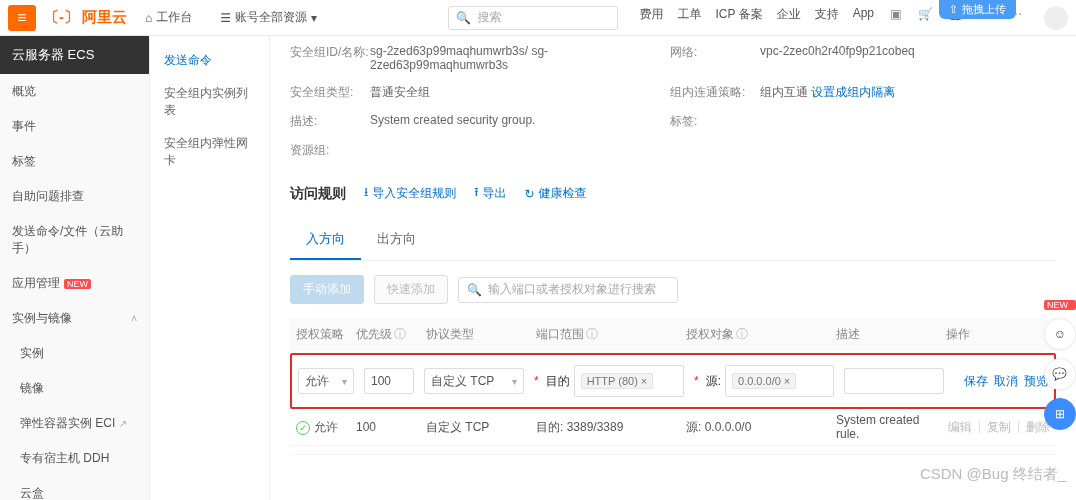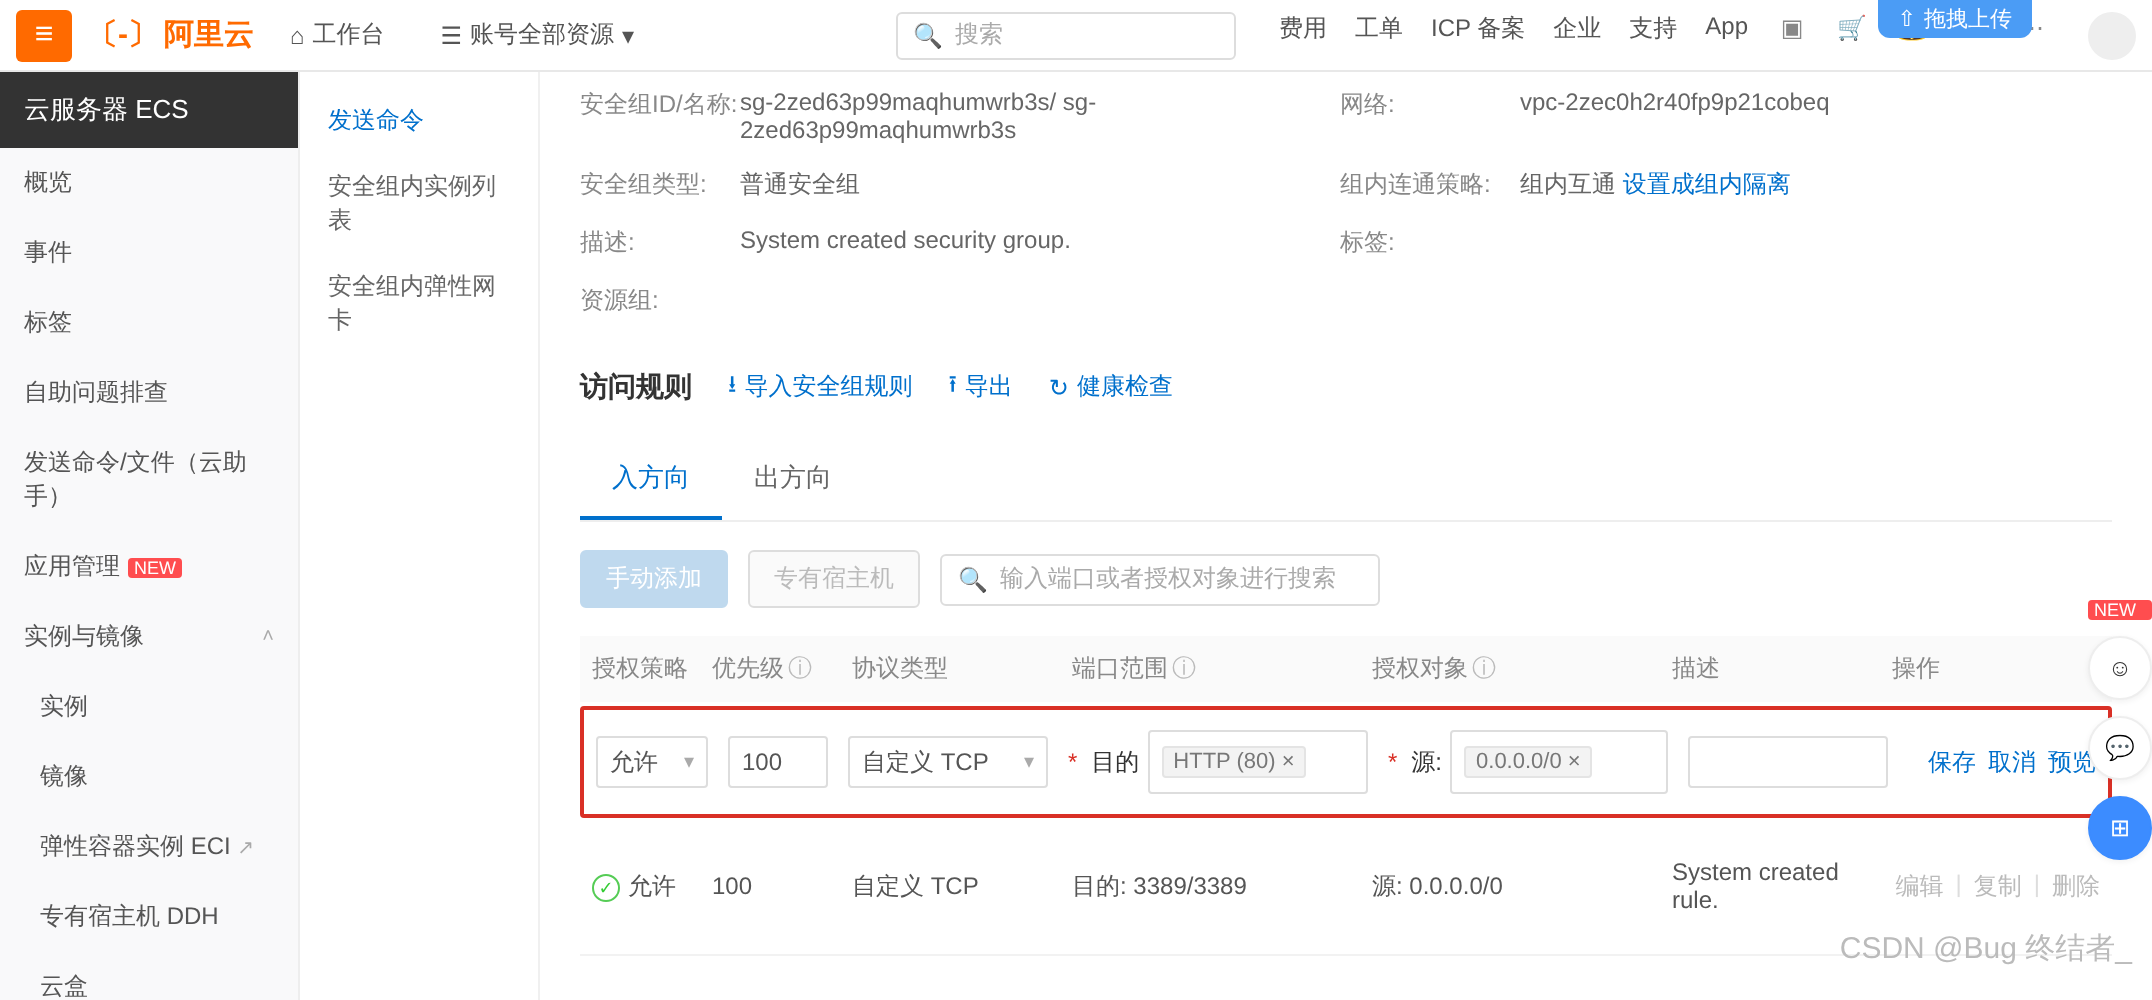--- a/index.html
+++ b/index.html
@@ -43,21 +43,21 @@
 .tbl{width:100%}
 .thead{display:flex;padding:8px 6px;color:#888;font-size:12px;background:#fafafa}
 .col-a{width:60px}.col-b{width:70px}.col-c{width:110px}.col-d{width:150px}.col-e{width:150px}.col-f{width:110px}.col-g{width:80px}
 .qicon{color:#bbb;margin-left:2px}
 .form-row{display:flex;align-items:center;padding:10px 6px;gap:10px;border:2px solid #d93026;border-radius:2px;margin-top:2px}
 .sel{border:1px solid #ddd;border-radius:2px;height:26px;padding:0 6px;display:flex;align-items:center;justify-content:space-between;color:#555;font-size:12px;background:#fff}
 .tag-box{border:1px solid #ddd;border-radius:2px;height:32px;padding:0 6px;display:flex;align-items:center;gap:4px;font-size:11px}
 .chip{background:#f3f3f3;border:1px solid #e4e4e4;border-radius:2px;padding:1px 5px;color:#777;display:flex;align-items:center;gap:3px;font-size:11px}
 .req{color:#d93026;margin-right:3px}
 .row-actions{display:flex;gap:6px;color:#0070cc;font-size:12px;margin-left:auto}
-.data-row{display:flex;align-items:center;padding:20px 6px;border-bottom:1px solid #f2f2f2;font-size:12px;color:#555}
+.data-row{display:flex;align-items:center;padding:4px 6px;border-bottom:1px solid #f2f2f2;font-size:12px;color:#555}
 .ok{color:#3c3;margin-right:4px;display:inline-flex;width:14px;height:14px;border:1px solid #5c5;border-radius:50%;align-items:center;justify-content:center;font-size:9px}
 .row-ops{display:flex;gap:6px;color:#bbb;margin-left:auto}
 .divider{color:#ddd}
 .right-rail{position:absolute;right:0;top:300px;display:flex;flex-direction:column;gap:8px}
 .rail-btn{width:32px;height:32px;border-radius:50%;background:#fff;border:1px solid #eee;display:flex;align-items:center;justify-content:center;box-shadow:0 1px 3px rgba(0,0,0,.06)}
 .rail-btn.blue{background:#3c8cff;border-color:#3c8cff;color:#fff}
 .new-flag{background:#ff4d4f;color:#fff;font-size:9px;padding:0 3px;border-radius:2px}
 .watermark{position:absolute;bottom:16px;right:10px;font-size:15px;color:#bbb}
 </style>
 </head>
@@ -179,21 +179,21 @@
         </div>
     </div>
 
     <div class="tabs">
       <div class="tab active">入方向</div>
       <div class="tab">出方向</div>
     </div>
 
     <div class="toolbar">
       <button class="btn primary">手动添加</button>
-      <button class="btn disabled">专有宿主机</button>
+      <button class="btn disabled">快速添加</button>
       <div class="search-inp">
           <span>🔍</span>
           <span>输入端口或者授权对象进行搜索</span>
         </div>
     </div>
 
     <div class="tbl">
       <div class="thead">
         <div class="col-a">授权策略</div>
         <div class="col-b"><span>优先级</span><span class="qicon">ⓘ</span></div>

